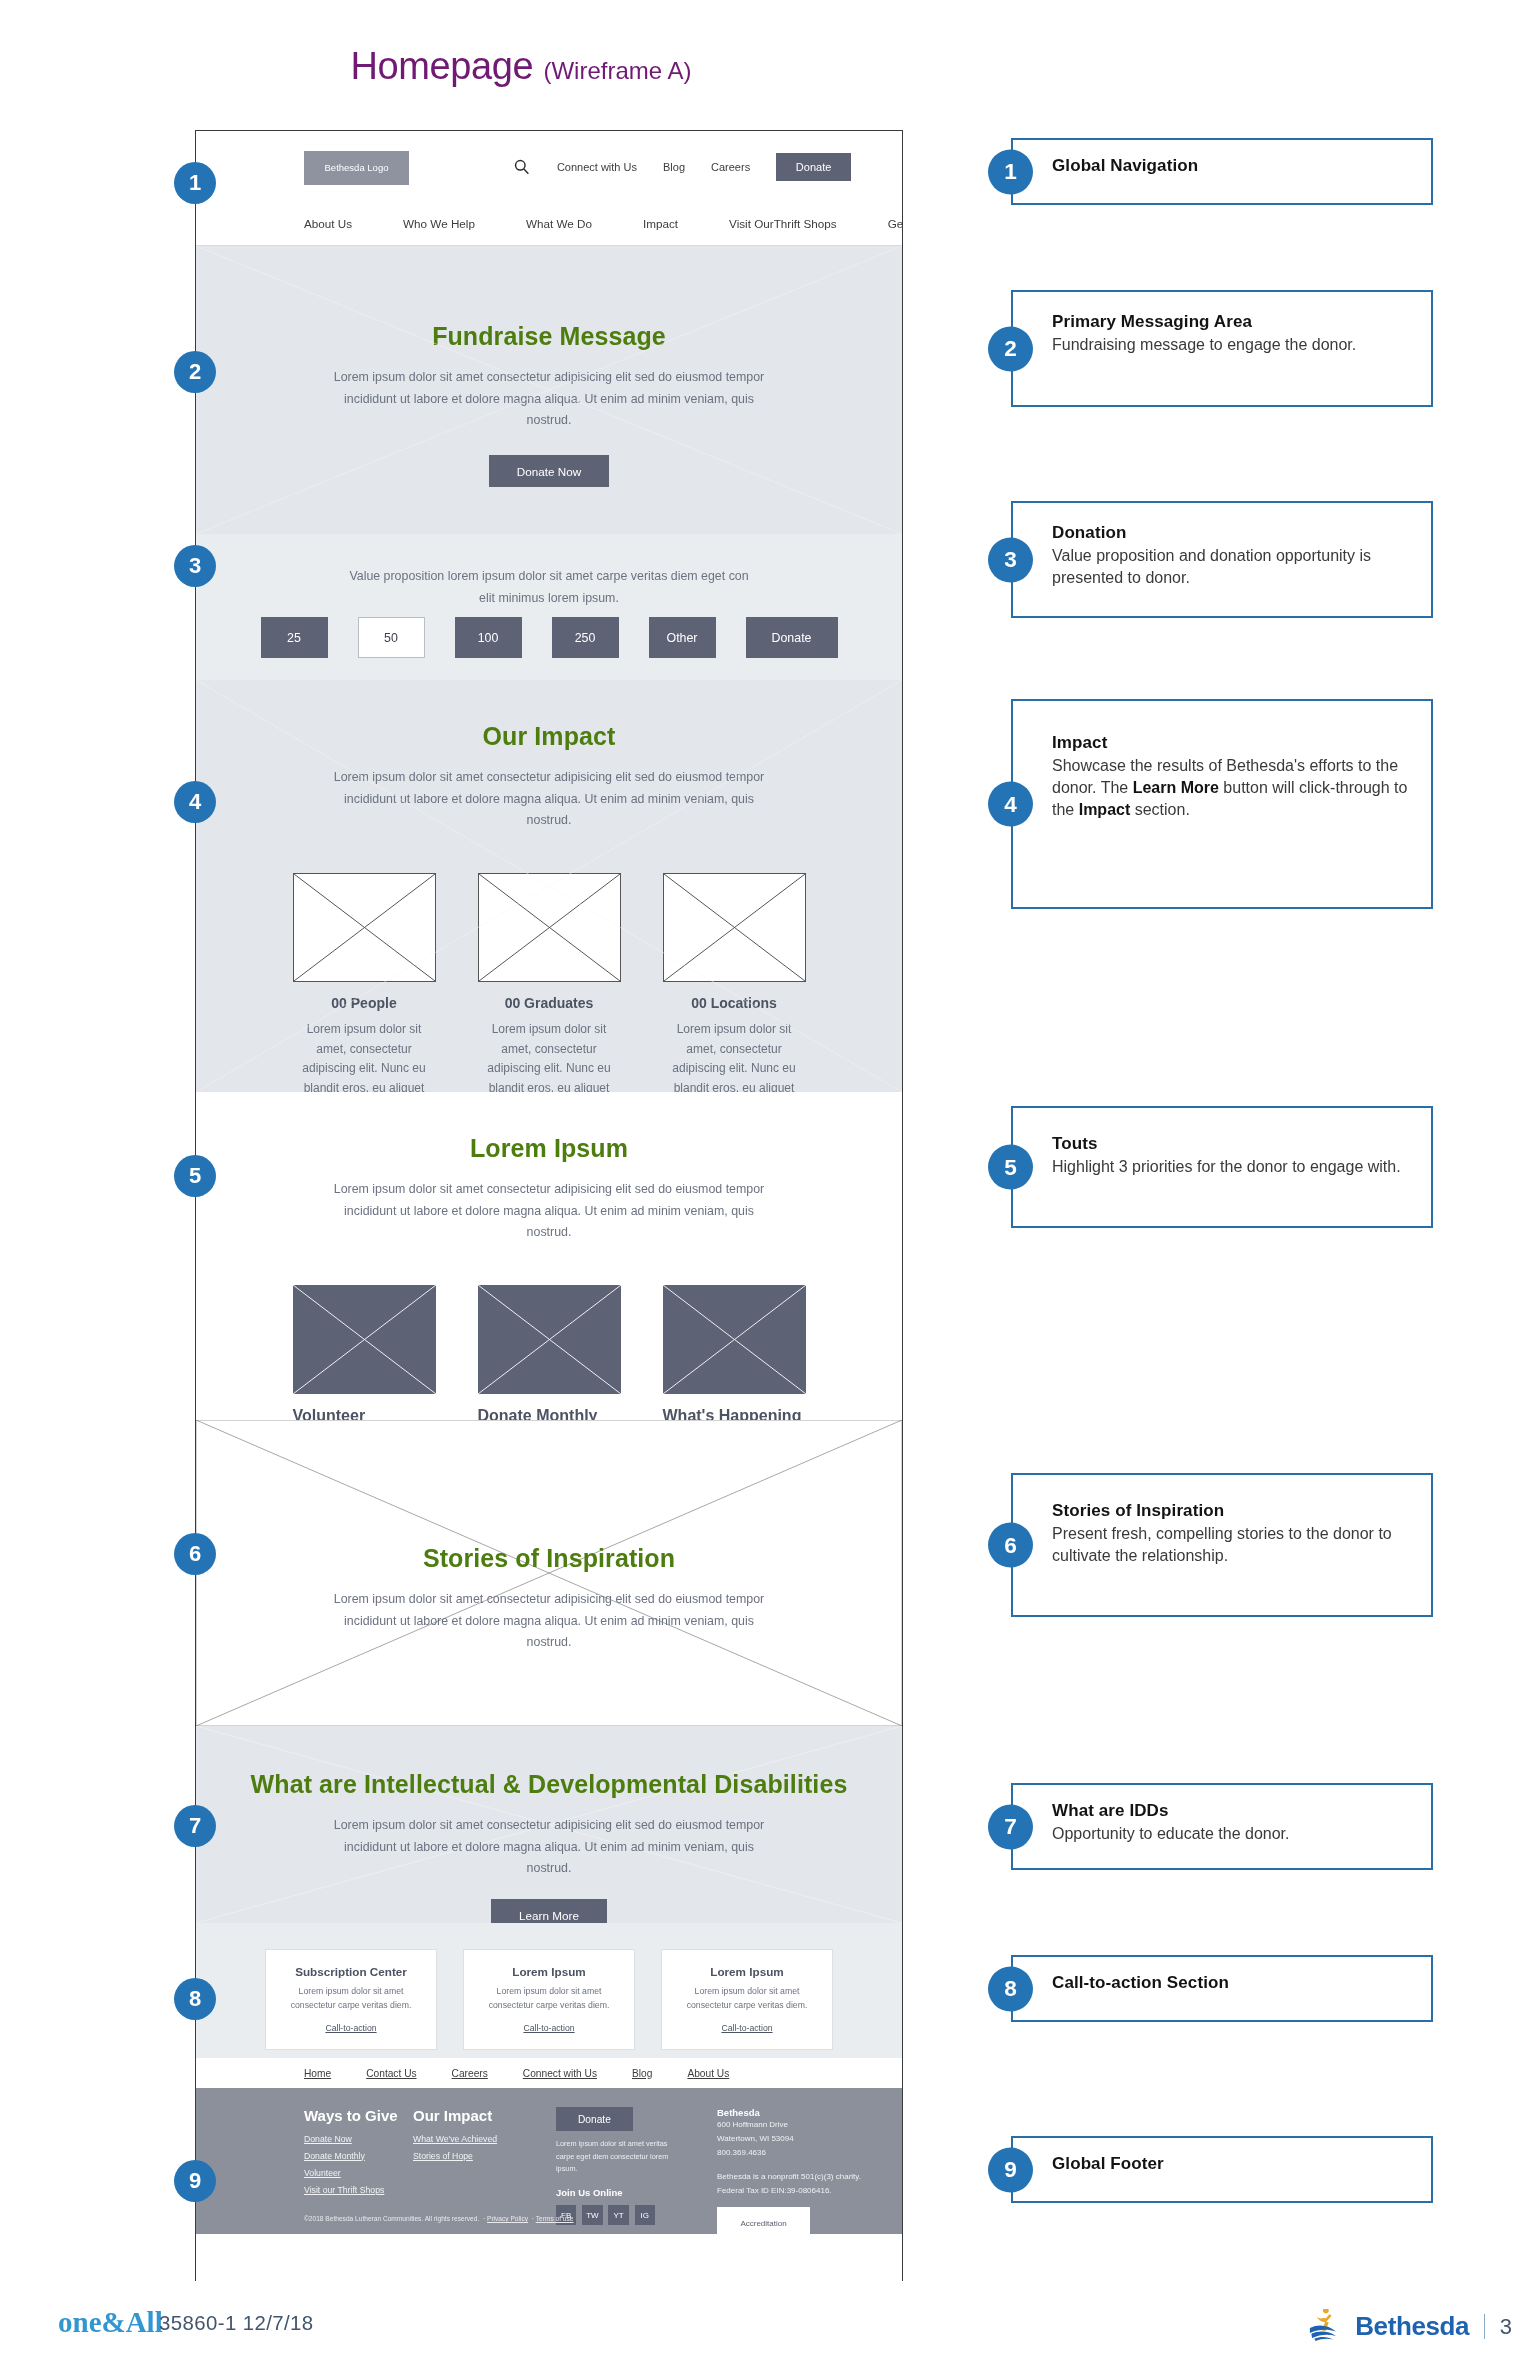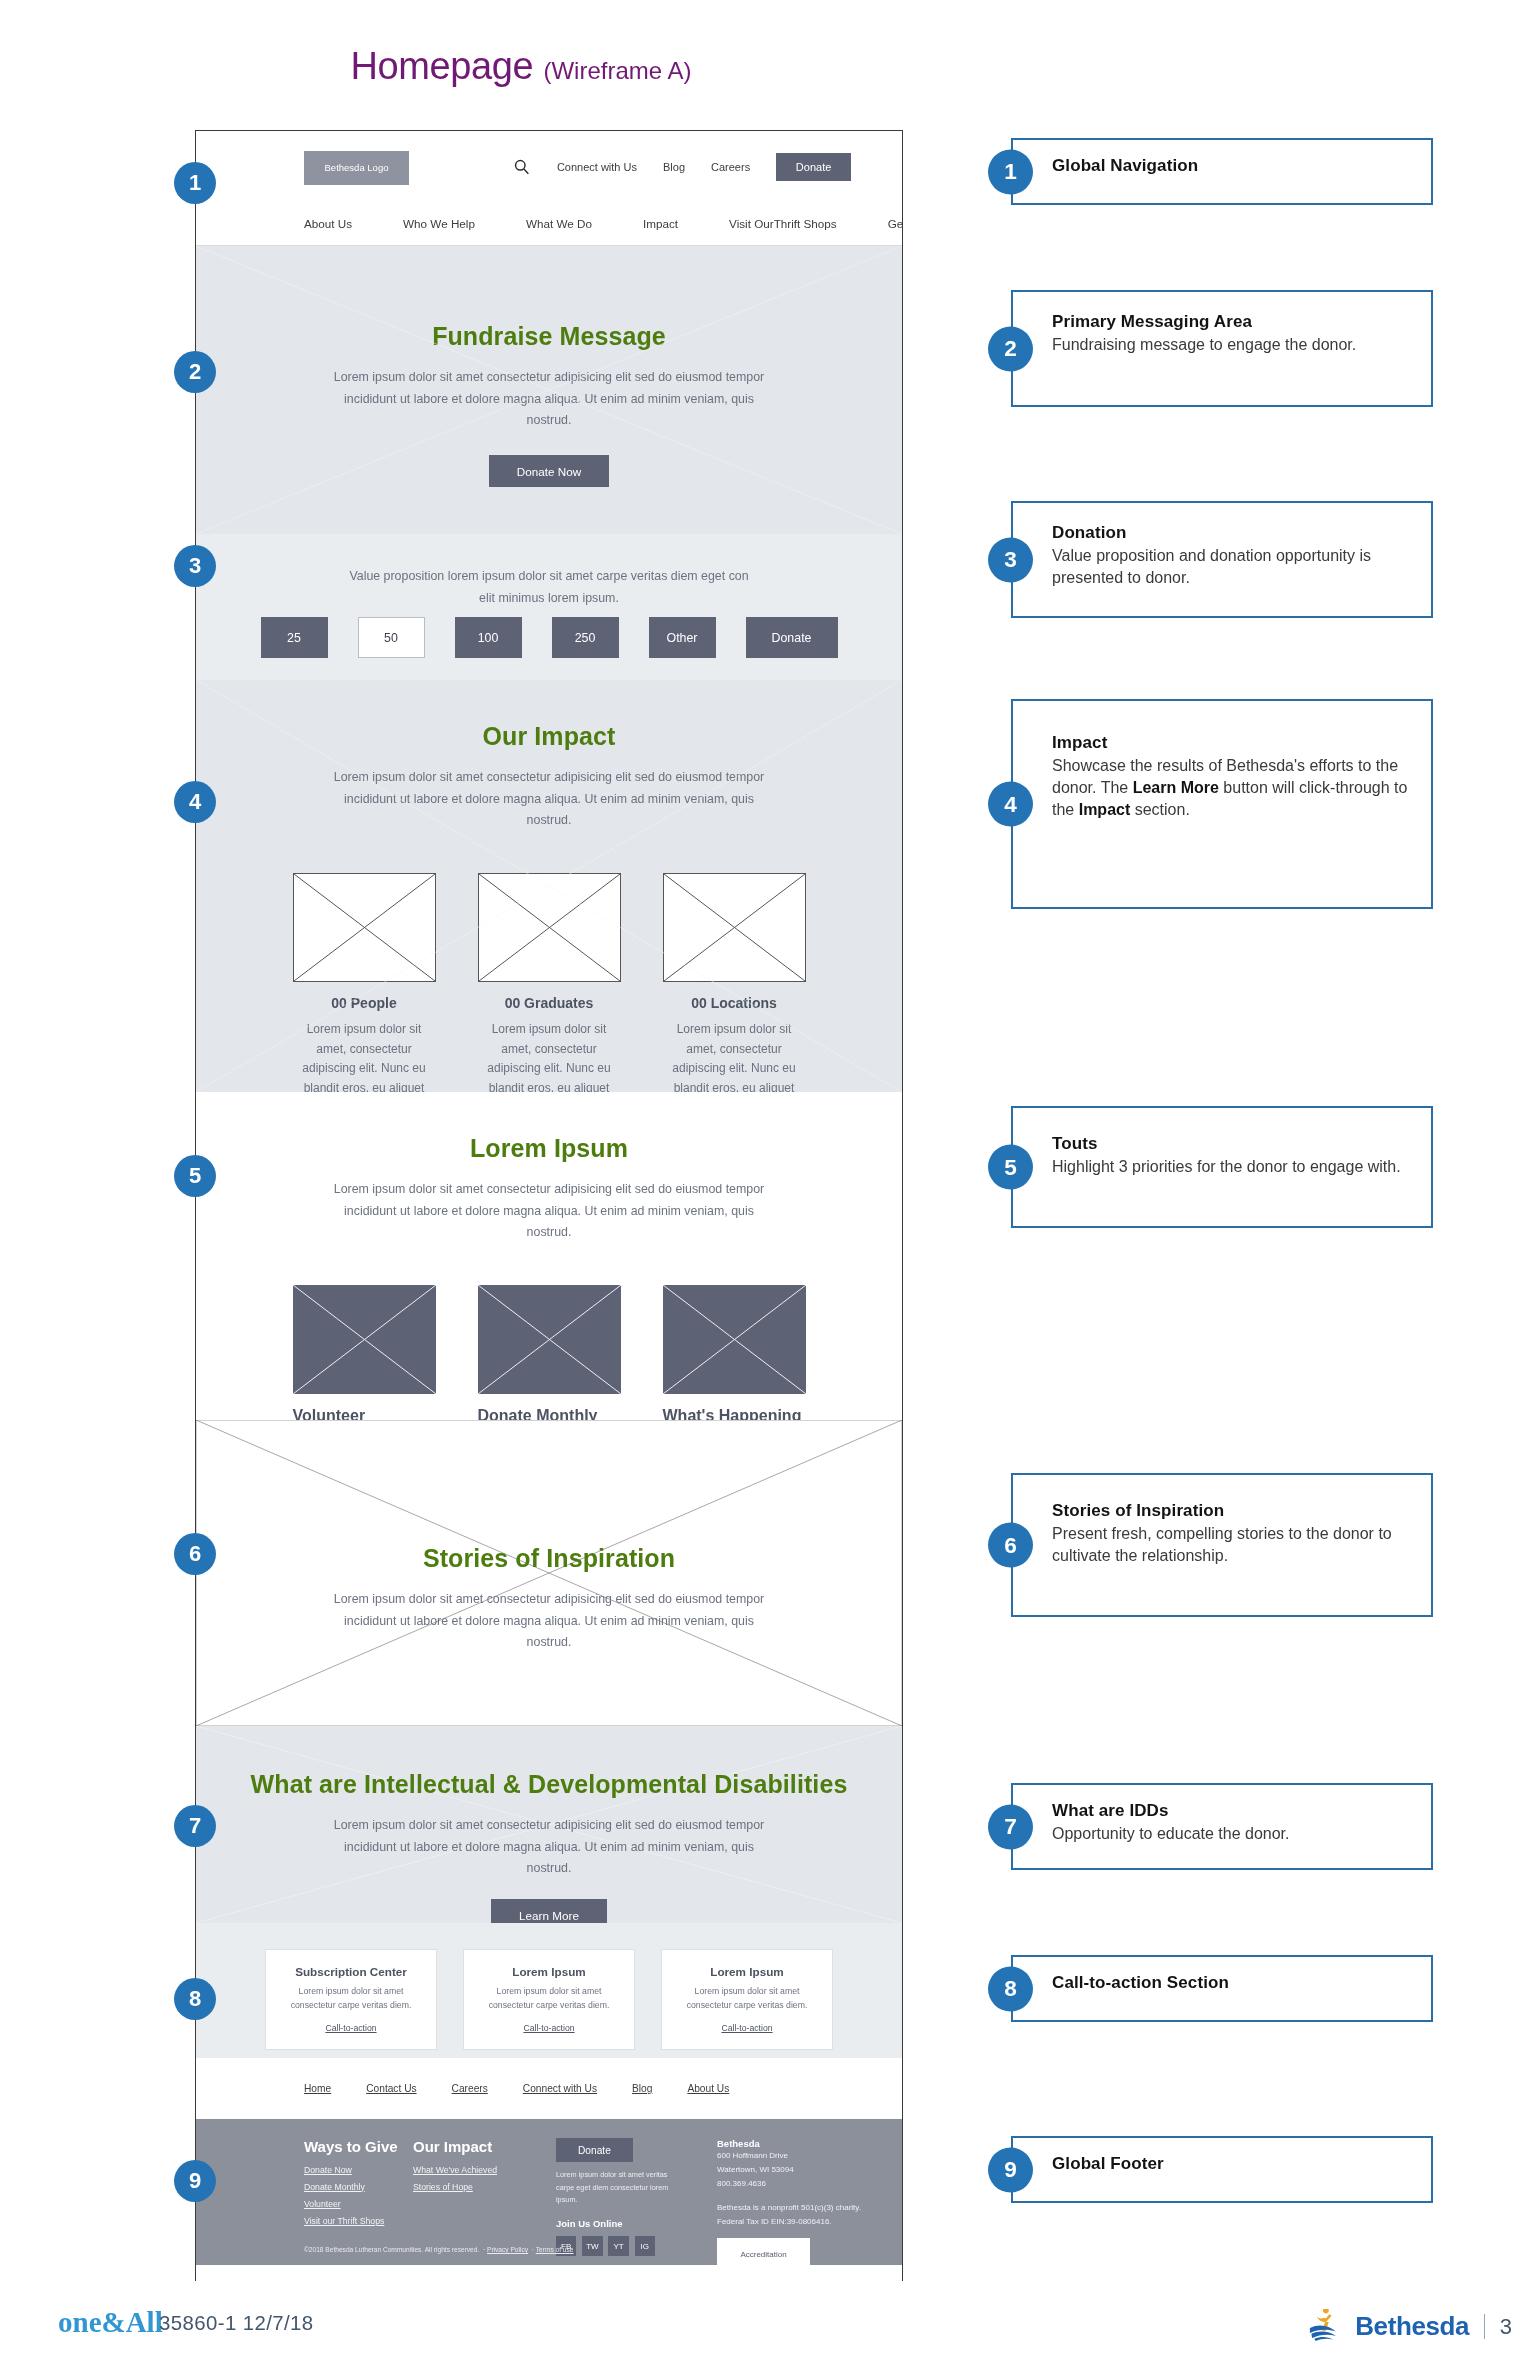--- a/index.html
+++ b/index.html
@@ -98,21 +98,21 @@
 
   
   .cta { height: 135px; position: relative; padding-top: 26px; }
   .ctarow { display:flex; justify-content:center; gap: 26px; }
   .ctacard { width: 172px; background:#fff; border:0.7px solid #dcdfe4; padding: 14.6px 10.2px 16px; text-align:center; }
   .ctacard h4 { font-size: 11.7px; font-weight:700; color:#4c5362; }
   .ctacard p { font-size: 8.7px; color:#6b7280; line-height:1.6; margin-top: 7.3px; }
   .ctacard a { display:inline-block; font-size: 8.7px; color:#4c5362; text-decoration: underline; margin-top: 10.2px; }
 
   
-  .fnav { height: 61px; background:#fff; display:flex; align-items:center; gap:35px; padding-left: 108px; }
+  .fnav { height: 30px; background:#fff; display:flex; align-items:center; gap:35px; padding-left: 108px; }
   .fnav a { font-size: 10.2px; color:#3d3d3d; text-decoration: underline; }
 
   
   .dfoot { background:#8c909b; color:#fff; height: 146px; position:relative; padding: 19px 0 0 0; }
   .dcols { display:flex; padding-left: 108px; gap: 0; }
   .dcol { width: 109px; }
   .dcol h5 { font-size: 15px; font-weight:700; margin-bottom: 6.6px; }
   .dcol a { display:block; font-size: 8.7px; color:#f2f3f5; text-decoration: underline; line-height: 1.95; }
   .dmid { width: 153px; padding-left: 34px; }
   .dmid .dbtn { background:#5e6275; color:#fff; font-size:10.2px; padding: 6.6px 22px; display:inline-block; }

